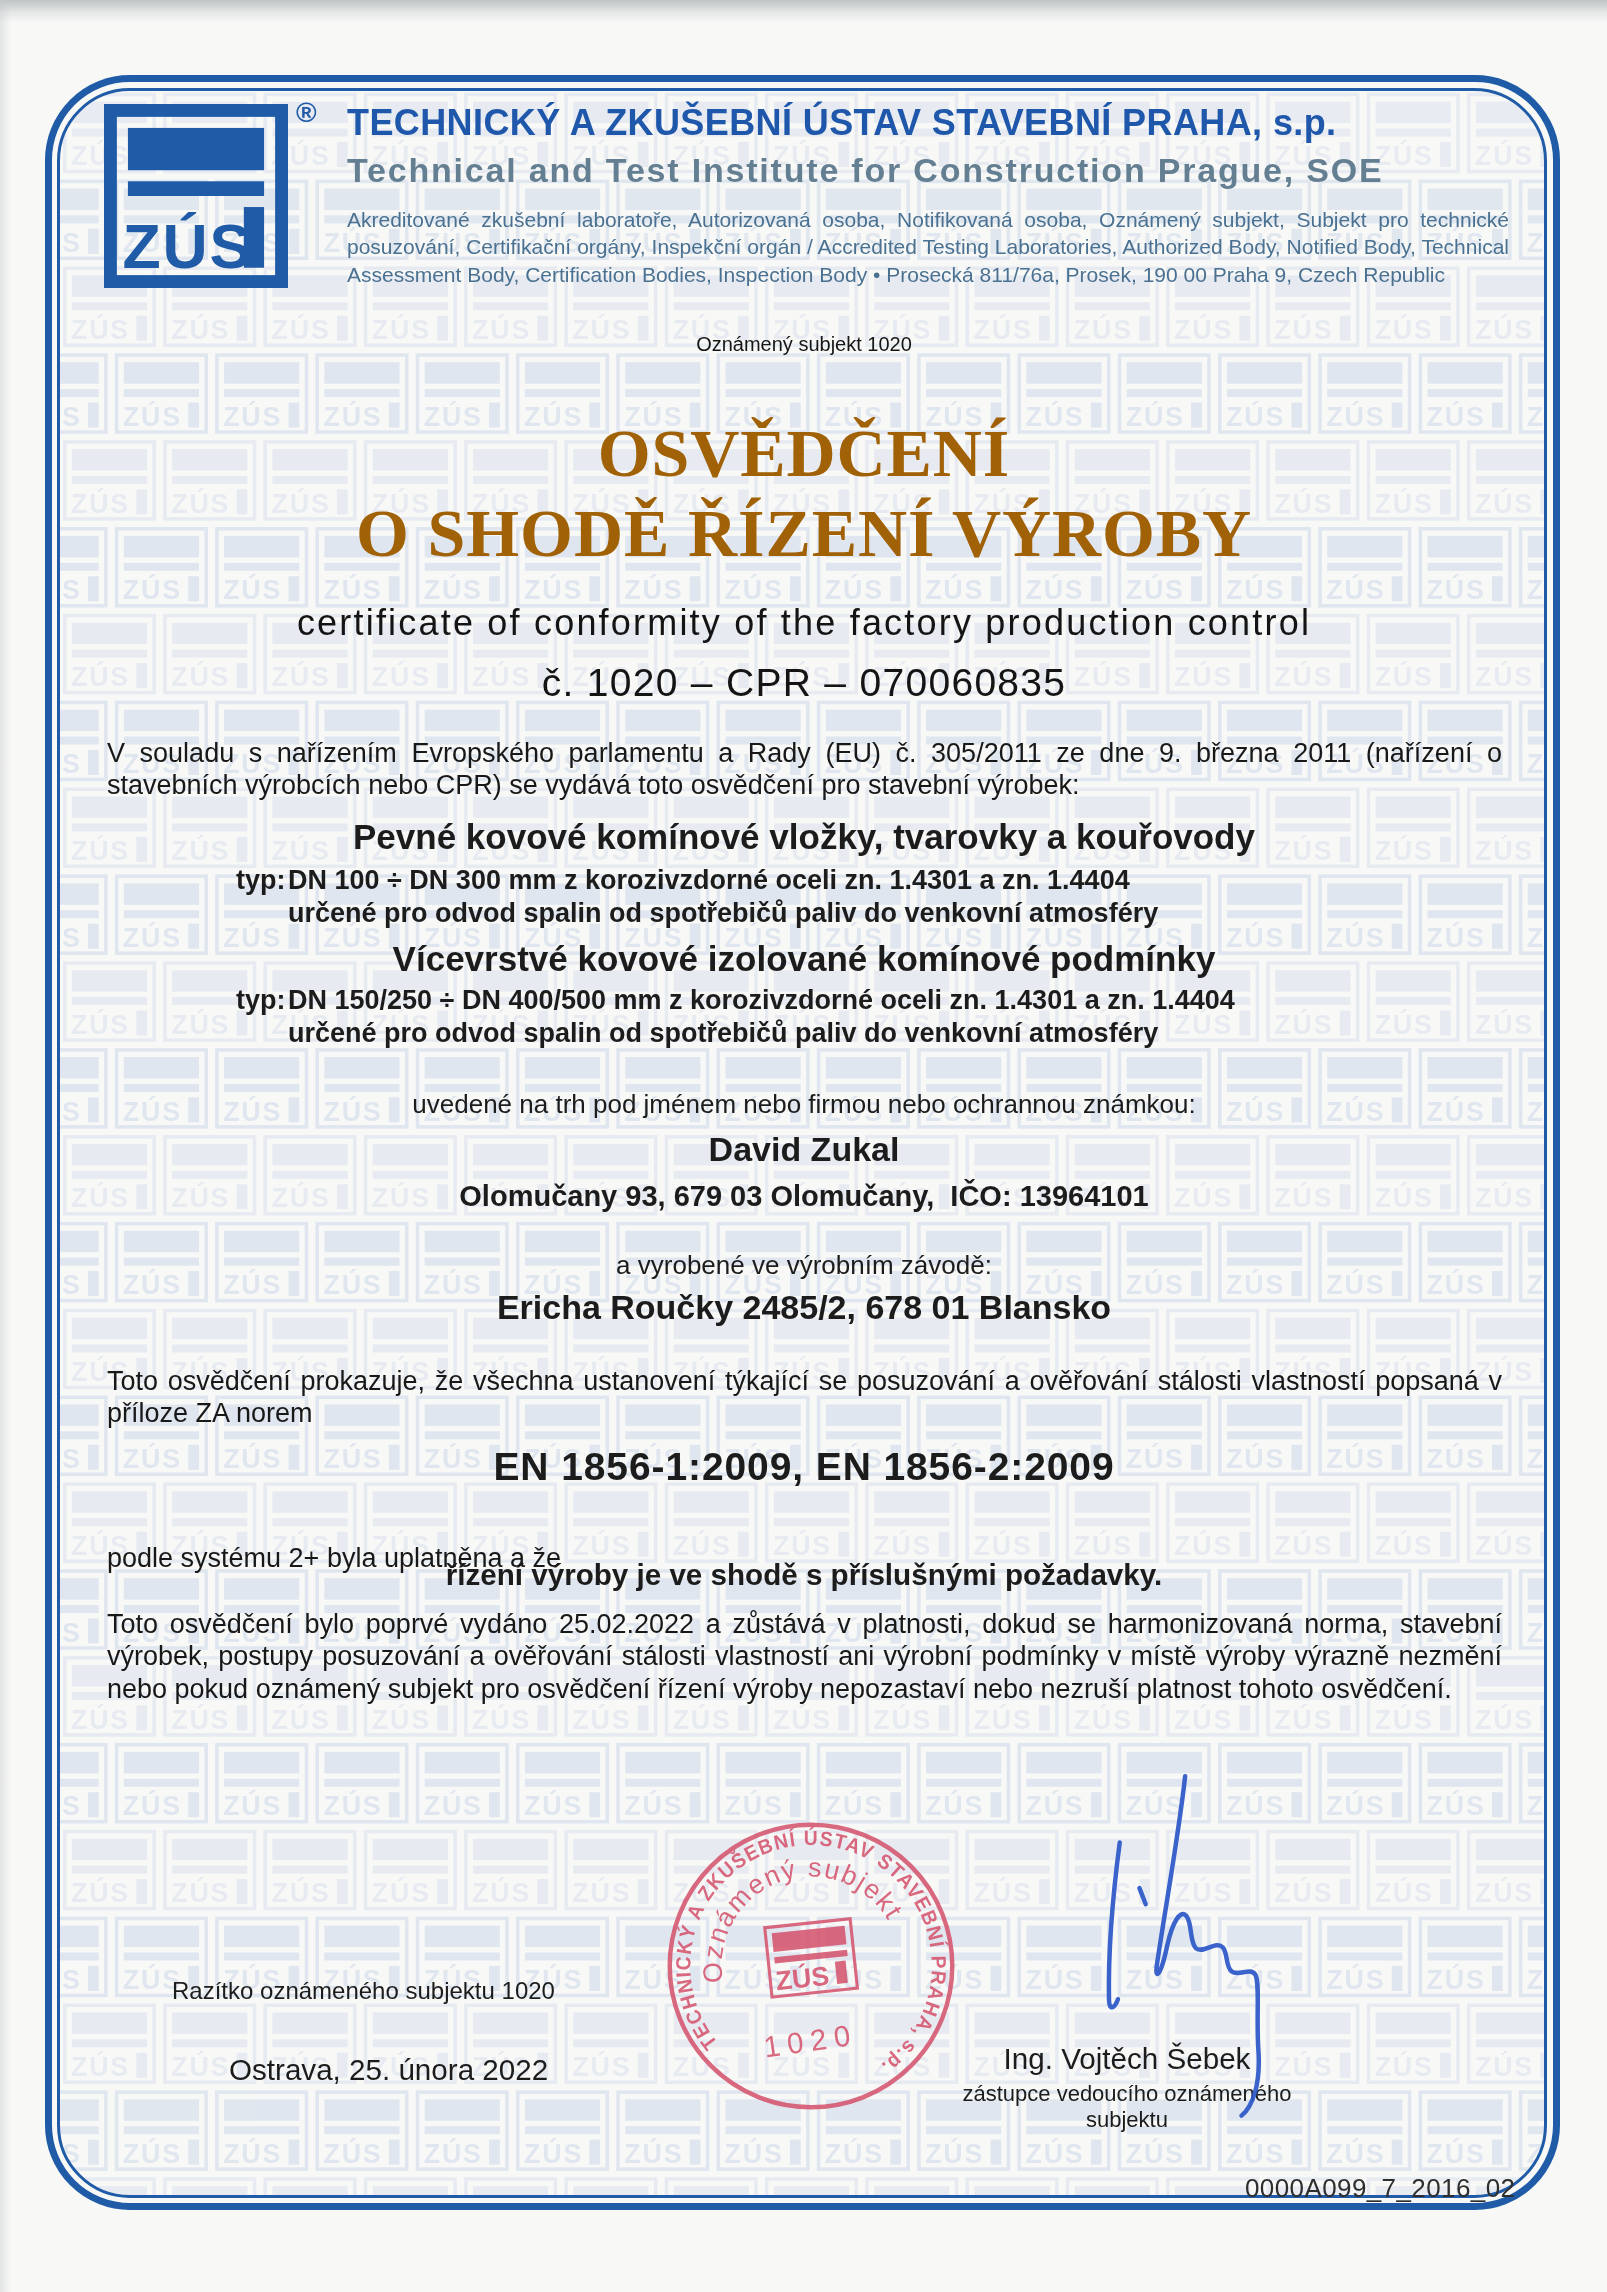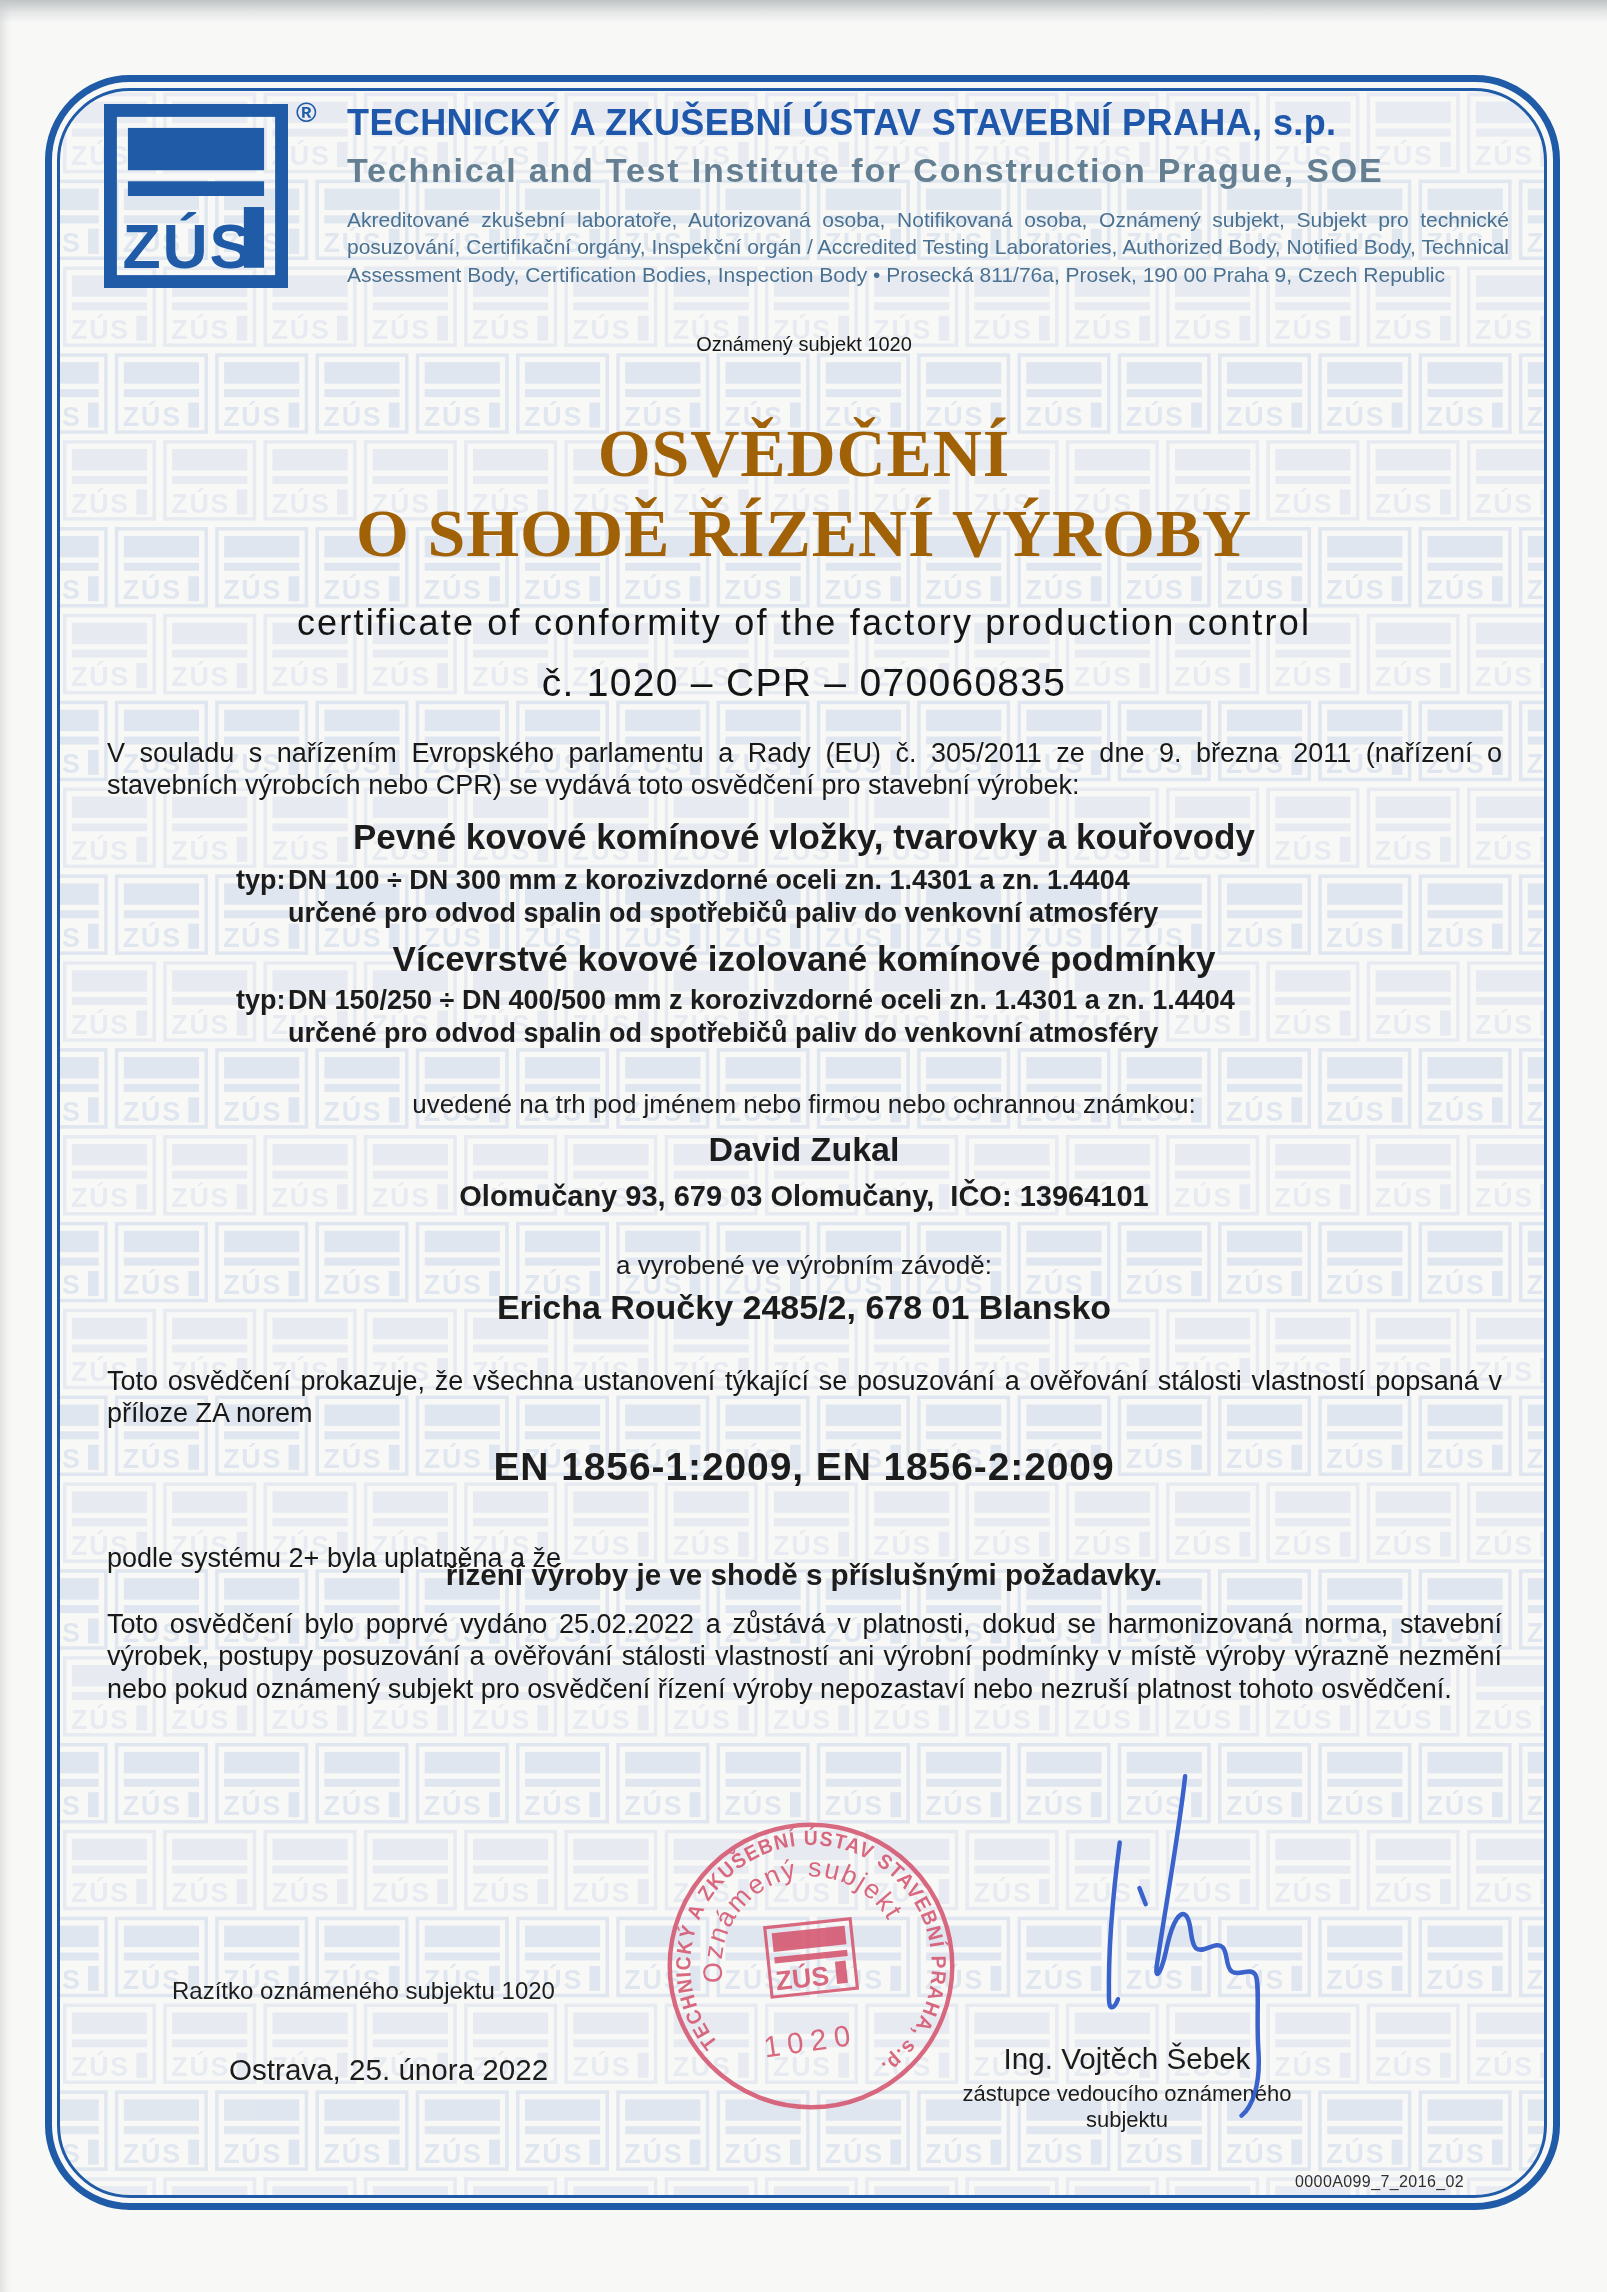--- a/index.html
+++ b/index.html
@@ -65,21 +65,21 @@
   .validity{top:1608px;line-height:1.2;}
 
   .stamp-box{left:659px;top:1814px;width:304px;height:304px;z-index:2;}
   .sig-layer{left:0;top:0;width:1608px;height:2293px;z-index:3;pointer-events:none;}
 
   .stamp-label{left:172px;top:1977px;font-size:24px;}
   .place-date{left:229px;top:2053px;font-size:29.6px;}
   .signer{left:921px;top:2042px;width:412px;text-align:center;}
   .signer-name{font-size:29.6px;}
   .signer-role{font-size:22px;margin-top:5.4px;}
-  .form-code{left:1295px;top:2173px;font-size:16px;color:#2e2e2e;letter-spacing:0.4px;text-align:center;}
+  .form-code{left:1245px;top:2173px;font-size:26px;color:#2e2e2e;letter-spacing:0.4px;text-align:center;}
 </style>
 </head>
 <body>
 
 <div class="page">
 
   <div class="wm-clip">
     <svg id="wm-svg" width="1487" height="2106" xmlns="http://www.w3.org/2000/svg" viewBox="0 0 1660 2352">
         <g transform="translate(-112,0)" opacity="0.38">
         <rect x="6" y="5" width="100" height="86" fill="none" stroke="#ccd6e8" stroke-width="4"></rect>

